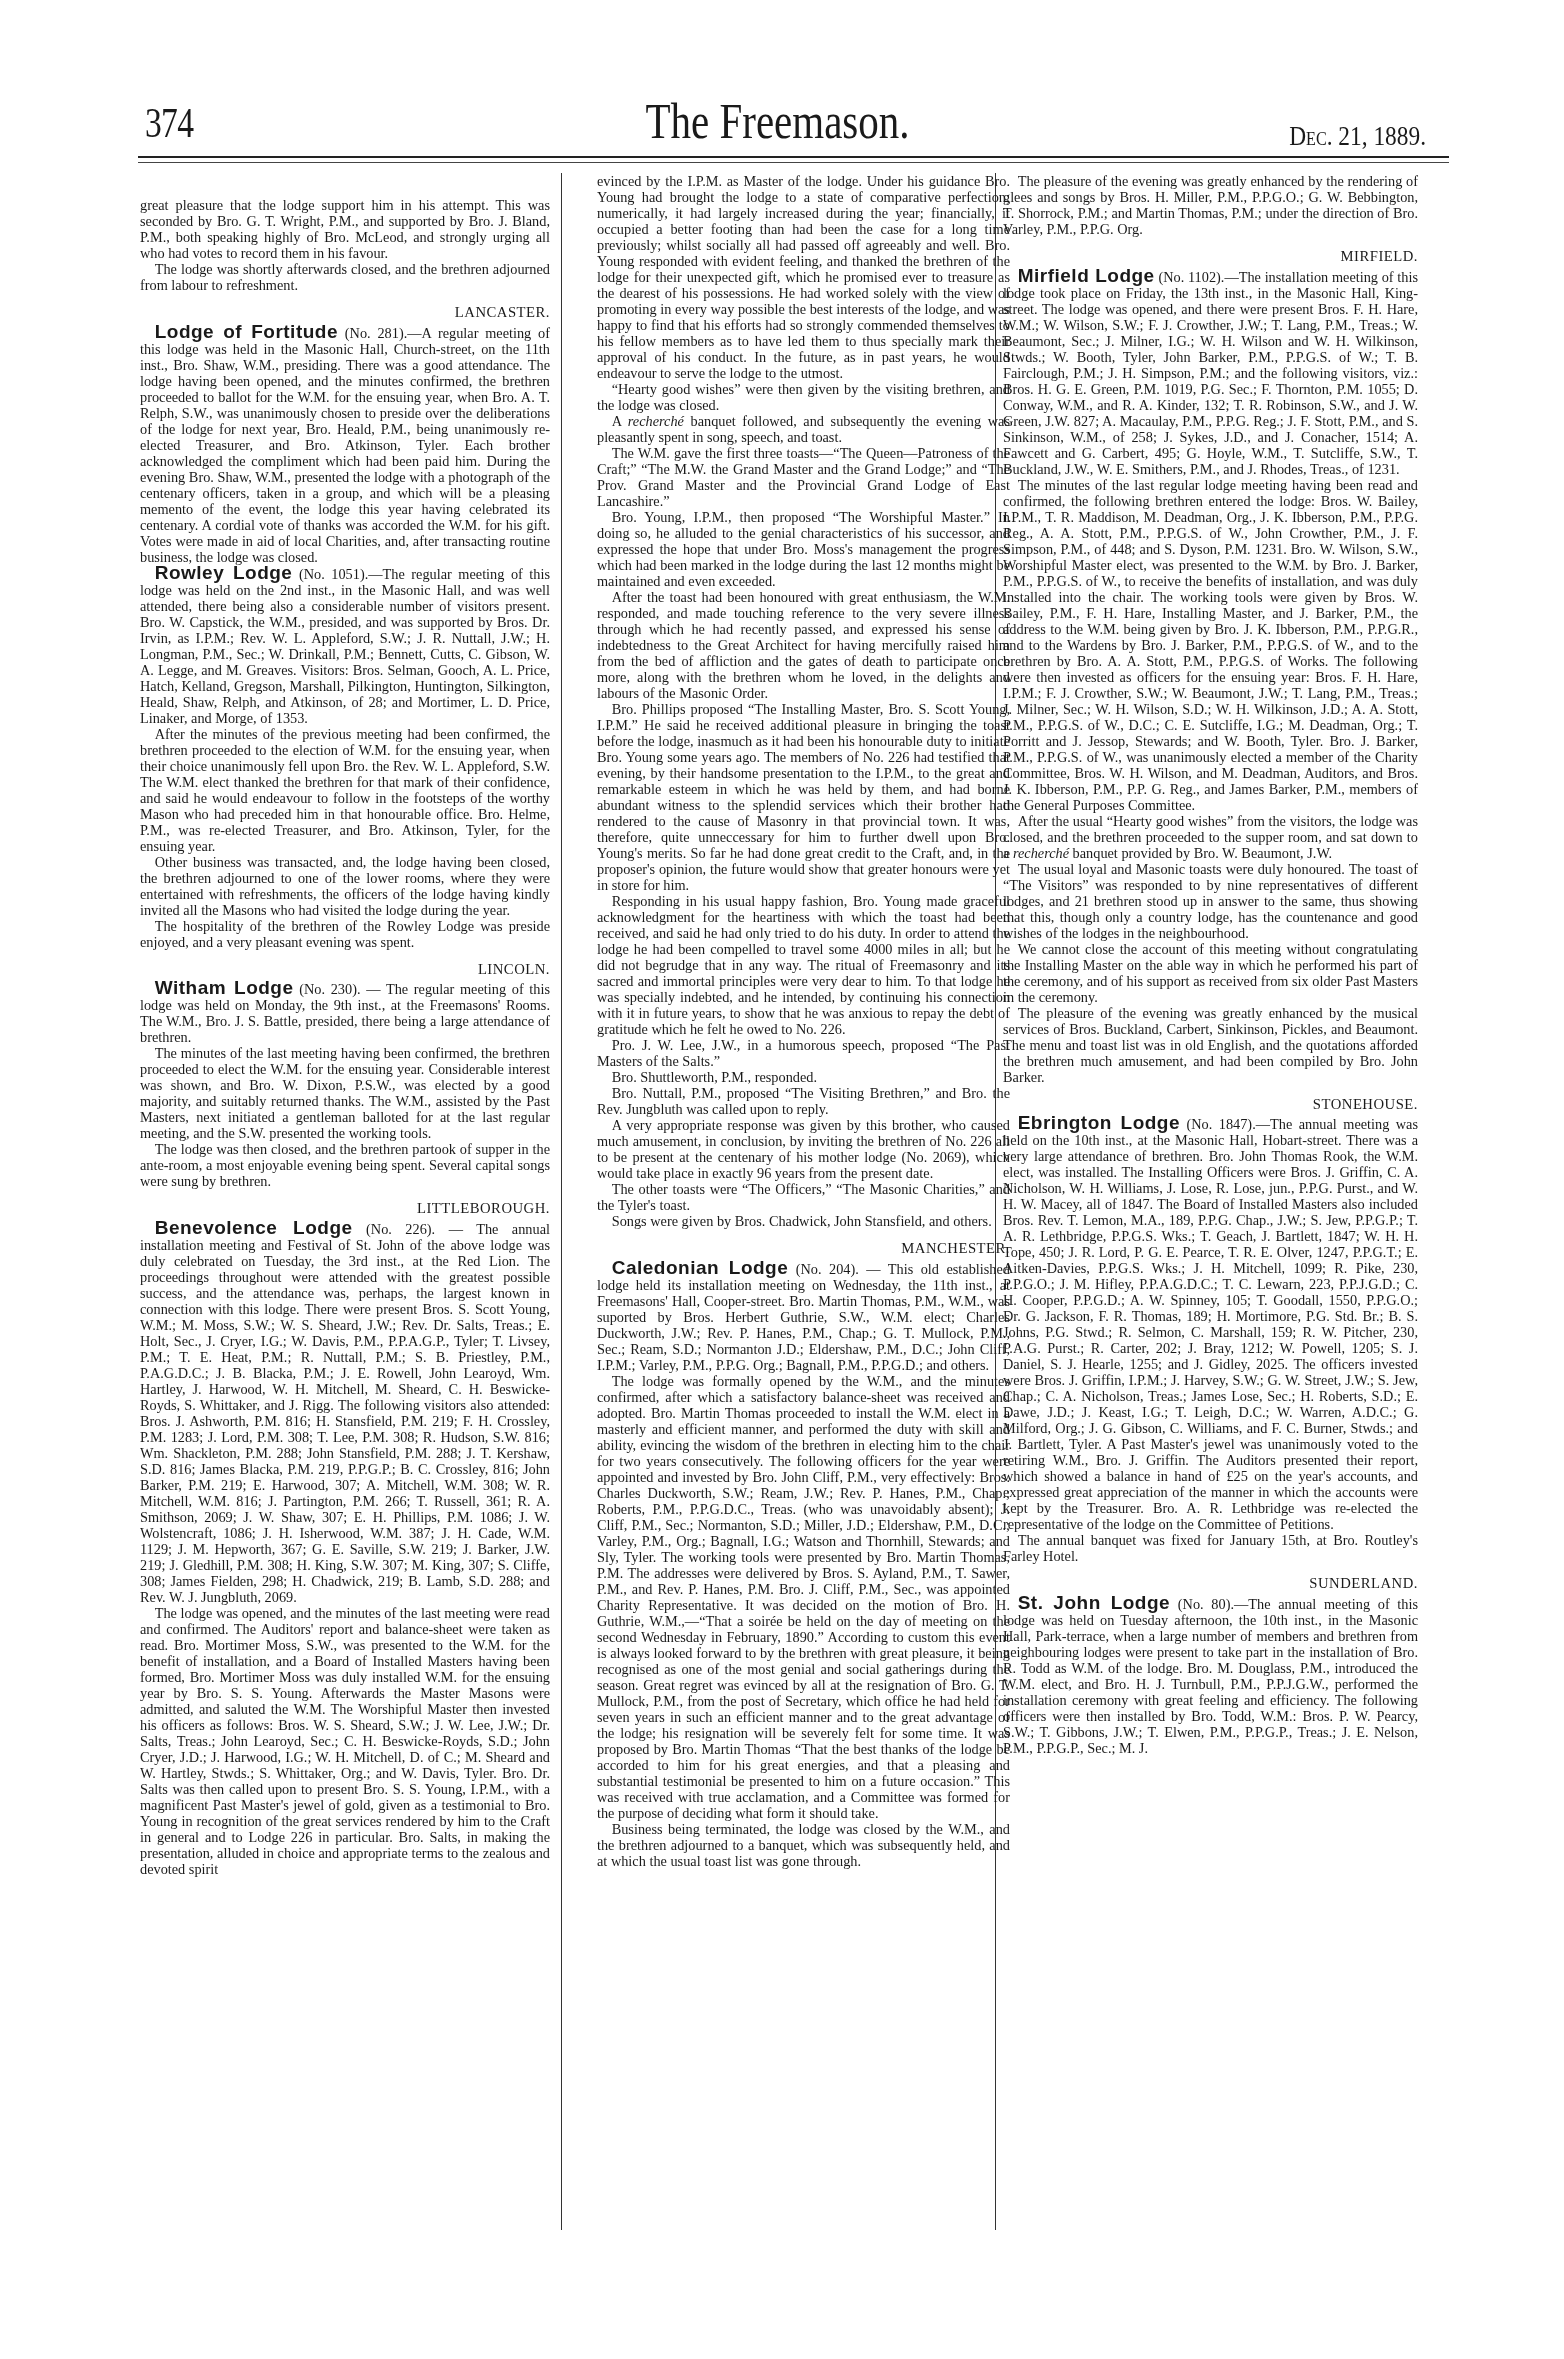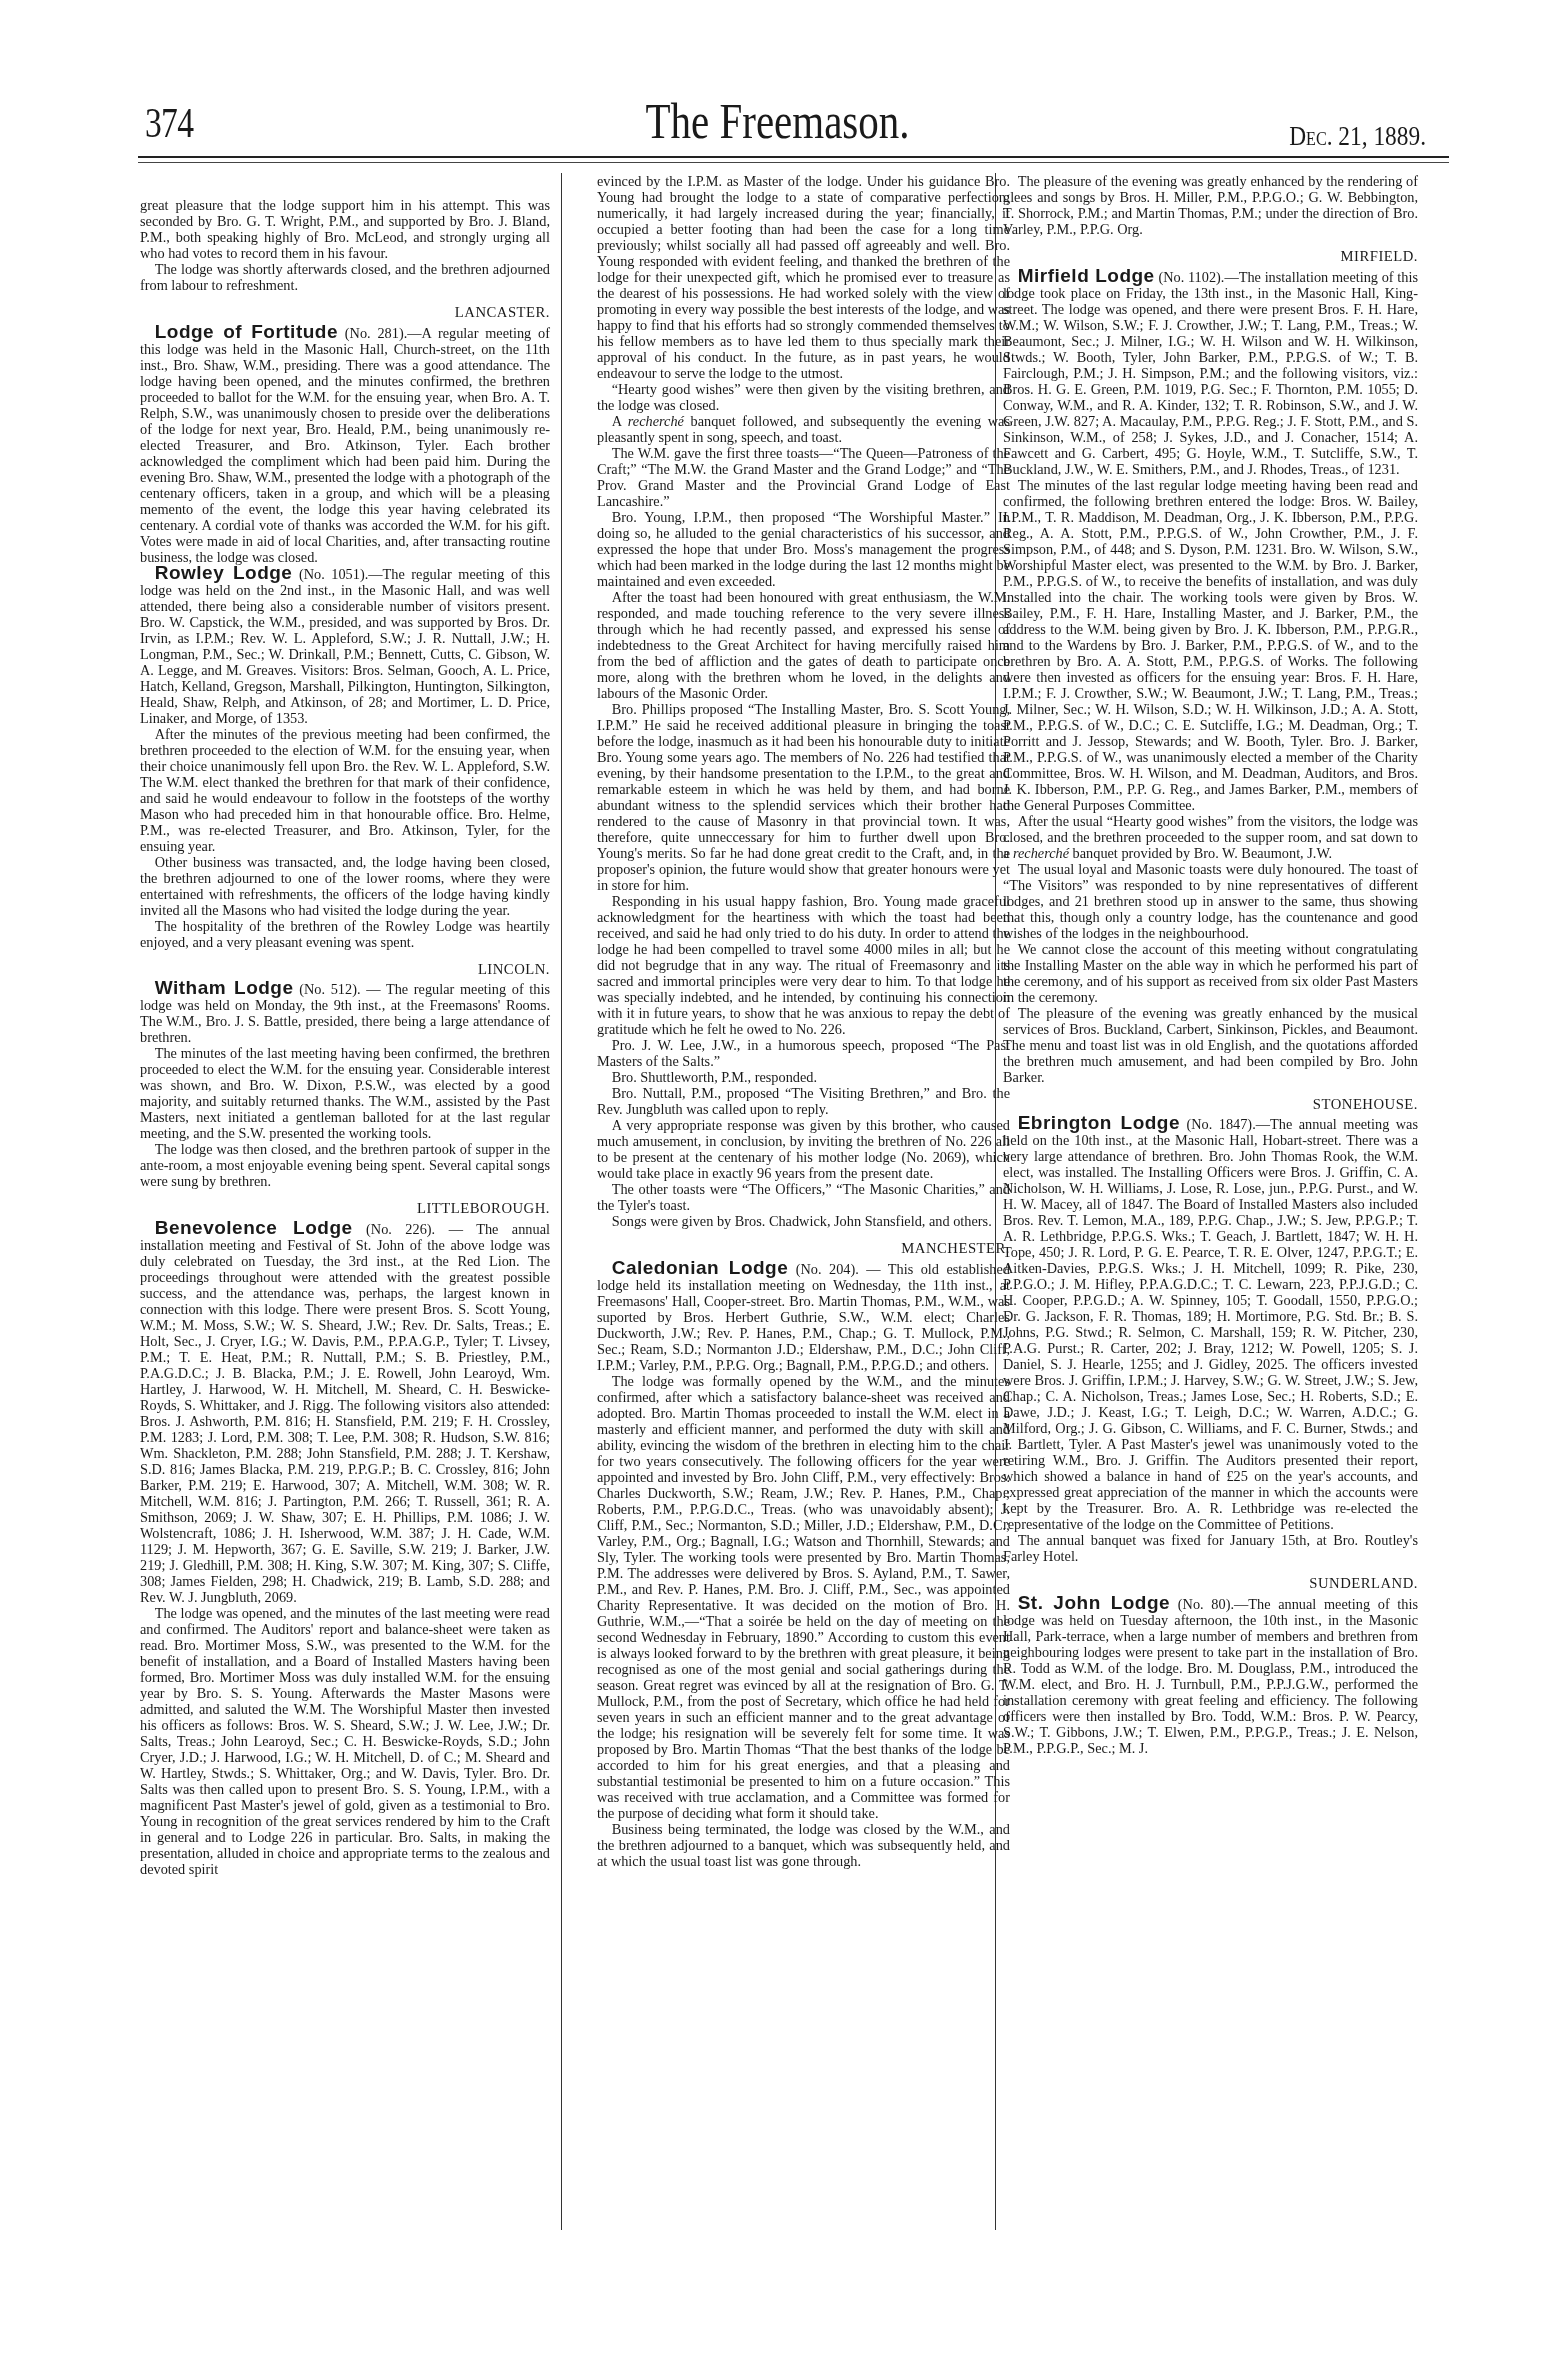--- a/index.html
+++ b/index.html
@@ -39,23 +39,23 @@
 <div class="divider d2"></div>
 
 <div class="col col1">
     <p class="noindent">great pleasure that the lodge support him in his attempt. This was seconded by Bro. G. T. Wright, P.M., and supported by Bro. J. Bland, P.M., both speaking highly of Bro. McLeod, and strongly urging all who had votes to record them in his favour.</p>
     <p>The lodge was shortly afterwards closed, and the brethren adjourned from labour to refreshment.</p>
     <div class="place">LANCASTER.</div>
     <p class="lodge-para"><span class="lodge-name">Lodge of Fortitude</span> <span class="lodge-number">(No. 281).</span><span>—A regular meeting of this lodge was held in the Masonic Hall, Church-street, on the 11th inst., Bro. Shaw, W.M., presiding. There was a good attendance. The lodge having been opened, and the minutes confirmed, the brethren proceeded to ballot for the W.M. for the ensuing year, when Bro. A. T. Relph, S.W., was unanimously chosen to preside over the deliberations of the lodge for next year, Bro. Heald, P.M., being unanimously re-elected Treasurer, and Bro. Atkinson, Tyler. Each brother acknowledged the compliment which had been paid him. During the evening Bro. Shaw, W.M., presented the lodge with a photograph of the centenary officers, taken in a group, and which will be a pleasing memento of the event, the lodge this year having celebrated its centenary. A cordial vote of thanks was accorded the W.M. for his gift. Votes were made in aid of local Charities, and, after transacting routine business, the lodge was closed.</span></p>
     <p class="lodge-para"><span class="lodge-name">Rowley Lodge</span> <span class="lodge-number">(No. 1051).</span><span>—The regular meeting of this lodge was held on the 2nd inst., in the Masonic Hall, and was well attended, there being also a considerable number of visitors present. Bro. W. Capstick, the W.M., presided, and was supported by Bros. Dr. Irvin, as I.P.M.; Rev. W. L. Appleford, S.W.; J. R. Nuttall, J.W.; H. Longman, P.M., Sec.; W. Drinkall, P.M.; Bennett, Cutts, C. Gibson, W. A. Legge, and M. Greaves. Visitors: Bros. Selman, Gooch, A. L. Price, Hatch, Kelland, Gregson, Marshall, Pilkington, Huntington, Silkington, Heald, Shaw, Relph, and Atkinson, of 28; and Mortimer, L. D. Price, Linaker, and Morge, of 1353.</span></p>
     <p>After the minutes of the previous meeting had been confirmed, the brethren proceeded to the election of W.M. for the ensuing year, when their choice unanimously fell upon Bro. the Rev. W. L. Appleford, S.W. The W.M. elect thanked the brethren for that mark of their confidence, and said he would endeavour to follow in the footsteps of the worthy Mason who had preceded him in that honourable office. Bro. Helme, P.M., was re-elected Treasurer, and Bro. Atkinson, Tyler, for the ensuing year.</p>
     <p>Other business was transacted, and, the lodge having been closed, the brethren adjourned to one of the lower rooms, where they were entertained with refreshments, the officers of the lodge having kindly invited all the Masons who had visited the lodge during the year.</p>
-    <p>The hospitality of the brethren of the Rowley Lodge was heartily enjoyed, and a very pleasant evening was spent.</p>
+    <p>The hospitality of the brethren of the Rowley Lodge was preside enjoyed, and a very pleasant evening was spent.</p>
     <div class="place">LINCOLN.</div>
-    <p class="lodge-para"><span class="lodge-name">Witham Lodge</span> <span class="lodge-number">(No. 512).</span><span> — The regular meeting of this lodge was held on Monday, the 9th inst., at the Freemasons' Rooms. The W.M., Bro. J. S. Battle, presided, there being a large attendance of brethren.</span></p>
+    <p class="lodge-para"><span class="lodge-name">Witham Lodge</span> <span class="lodge-number">(No. 230).</span><span> — The regular meeting of this lodge was held on Monday, the 9th inst., at the Freemasons' Rooms. The W.M., Bro. J. S. Battle, presided, there being a large attendance of brethren.</span></p>
     <p>The minutes of the last meeting having been confirmed, the brethren proceeded to elect the W.M. for the ensuing year. Considerable interest was shown, and Bro. W. Dixon, P.S.W., was elected by a good majority, and suitably returned thanks. The W.M., assisted by the Past Masters, next initiated a gentleman balloted for at the last regular meeting, and the S.W. presented the working tools.</p>
     <p>The lodge was then closed, and the brethren partook of supper in the ante-room, a most enjoyable evening being spent. Several capital songs were sung by brethren.</p>
     <div class="place">LITTLEBOROUGH.</div>
     <p class="lodge-para"><span class="lodge-name">Benevolence Lodge</span> <span class="lodge-number">(No. 226).</span><span> — The annual installation meeting and Festival of St. John of the above lodge was duly celebrated on Tuesday, the 3rd inst., at the Red Lion. The proceedings throughout were attended with the greatest possible success, and the attendance was, perhaps, the largest known in connection with this lodge. There were present Bros. S. Scott Young, W.M.; M. Moss, S.W.; W. S. Sheard, J.W.; Rev. Dr. Salts, Treas.; E. Holt, Sec., J. Cryer, I.G.; W. Davis, P.M., P.P.A.G.P., Tyler; T. Livsey, P.M.; T. E. Heat, P.M.; R. Nuttall, P.M.; S. B. Priestley, P.M., P.A.G.D.C.; J. B. Blacka, P.M.; J. E. Rowell, John Learoyd, Wm. Hartley, J. Harwood, W. H. Mitchell, M. Sheard, C. H. Beswicke-Royds, S. Whittaker, and J. Rigg. The following visitors also attended: Bros. J. Ashworth, P.M. 816; H. Stansfield, P.M. 219; F. H. Crossley, P.M. 1283; J. Lord, P.M. 308; T. Lee, P.M. 308; R. Hudson, S.W. 816; Wm. Shackleton, P.M. 288; John Stansfield, P.M. 288; J. T. Kershaw, S.D. 816; James Blacka, P.M. 219, P.P.G.P.; B. C. Crossley, 816; John Barker, P.M. 219; E. Harwood, 307; A. Mitchell, W.M. 308; W. R. Mitchell, W.M. 816; J. Partington, P.M. 266; T. Russell, 361; R. A. Smithson, 2069; J. W. Shaw, 307; E. H. Phillips, P.M. 1086; J. W. Wolstencraft, 1086; J. H. Isherwood, W.M. 387; J. H. Cade, W.M. 1129; J. M. Hepworth, 367; G. E. Saville, S.W. 219; J. Barker, J.W. 219; J. Gledhill, P.M. 308; H. King, S.W. 307; M. King, 307; S. Cliffe, 308; James Fielden, 298; H. Chadwick, 219; B. Lamb, S.D. 288; and Rev. W. J. Jungbluth, 2069.</span></p>
     <p>The lodge was opened, and the minutes of the last meeting were read and confirmed. The Auditors' report and balance-sheet were taken as read. Bro. Mortimer Moss, S.W., was presented to the W.M. for the benefit of installation, and a Board of Installed Masters having been formed, Bro. Mortimer Moss was duly installed W.M. for the ensuing year by Bro. S. S. Young. Afterwards the Master Masons were admitted, and saluted the W.M. The Worshipful Master then invested his officers as follows: Bros. W. S. Sheard, S.W.; J. W. Lee, J.W.; Dr. Salts, Treas.; John Learoyd, Sec.; C. H. Beswicke-Royds, S.D.; John Cryer, J.D.; J. Harwood, I.G.; W. H. Mitchell, D. of C.; M. Sheard and W. Hartley, Stwds.; S. Whittaker, Org.; and W. Davis, Tyler. Bro. Dr. Salts was then called upon to present Bro. S. S. Young, I.P.M., with a magnificent Past Master's jewel of gold, given as a testimonial to Bro. Young in recognition of the great services rendered by him to the Craft in general and to Lodge 226 in particular. Bro. Salts, in making the presentation, alluded in choice and appropriate terms to the zealous and devoted spirit</p>
   </div>
 <div class="col col2">
     <p class="noindent">evinced by the I.P.M. as Master of the lodge. Under his guidance Bro. Young had brought the lodge to a state of comparative perfection; numerically, it had largely increased during the year; financially, it occupied a better footing than had been the case for a long time previously; whilst socially all had passed off agreeably and well. Bro. Young responded with evident feeling, and thanked the brethren of the lodge for their unexpected gift, which he promised ever to treasure as the dearest of his possessions. He had worked solely with the view of promoting in every way possible the best interests of the lodge, and was happy to find that his efforts had so strongly commended themselves to his fellow members as to have led them to thus specially mark their approval of his conduct. In the future, as in past years, he would endeavour to serve the lodge to the utmost.</p>
     <p>“Hearty good wishes” were then given by the visiting brethren, and the lodge was closed.</p>
     <p><span>A </span><em>recherché</em><span> banquet followed, and subsequently the evening was pleasantly spent in song, speech, and toast.</span></p>

